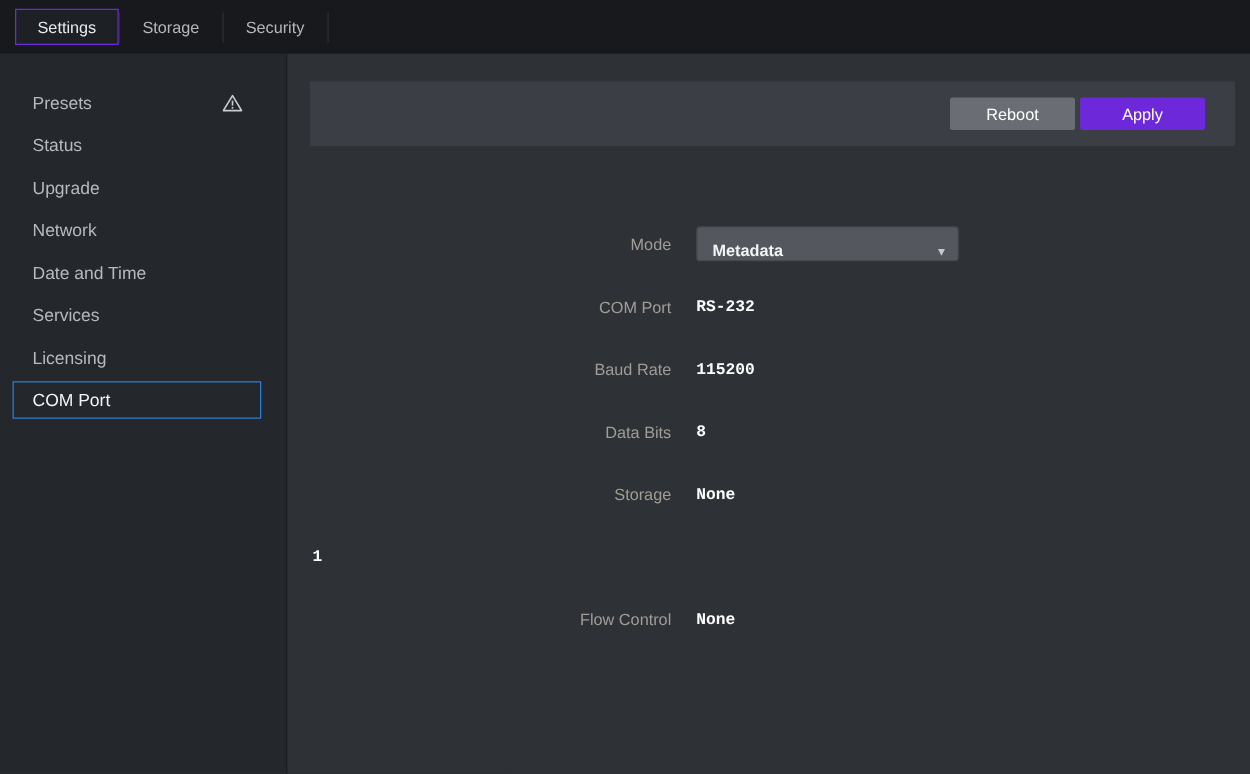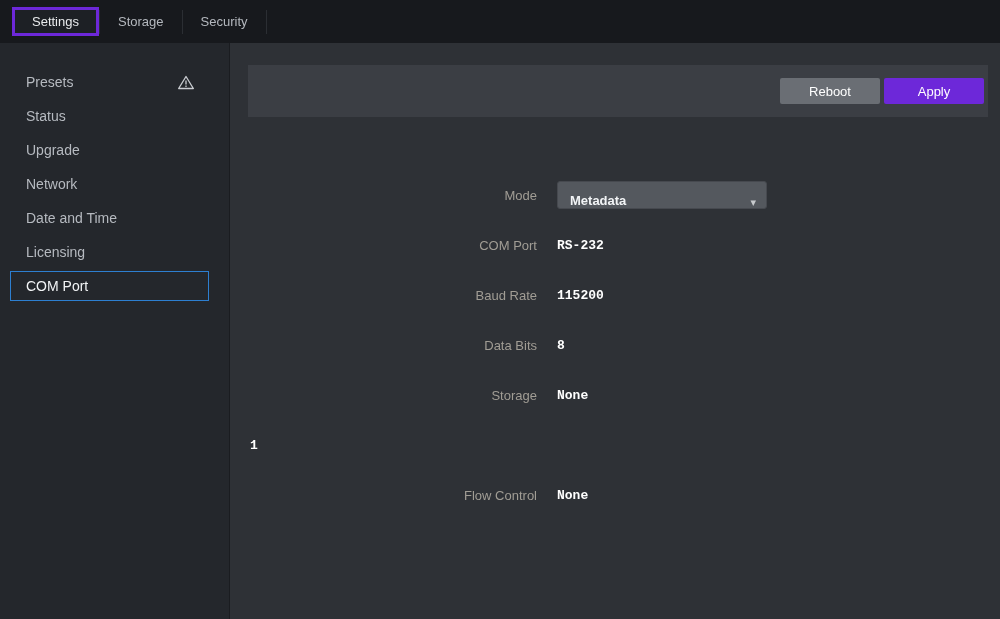--- a/index.html
+++ b/index.html
@@ -24,21 +24,21 @@
     display:flex;
     align-items:center;
     padding:0 17px;
     font-size:13px;
     color:#b4b8be;
     border:1px solid transparent;
     cursor:pointer;
     white-space:nowrap;
   }
   .tab.active {
-    border:3px solid #6d28d9;
+    border:1px solid #6d28d9;
     background:#1d2025;
     color:#e8eaec;
   }
   .tab-sep {
     width:1px;
     height:24px;
     background:#2b2e33;
   }
 
   
@@ -78,21 +78,21 @@
 
   
   .main { flex:1; background:#2e3136; }
   .toolbar {
     margin:22px 12px 0 18px;
     height:52px;
     background:#3b3e44;
     display:flex;
     align-items:center;
     justify-content:flex-end;
-    padding-right:4px;
+    padding-right:24px;
     gap:4px;
   }
   .btn {
     width:100px;
     height:26px;
     border:none;
     border-radius:2px;
     font-family:"Liberation Sans", sans-serif;
     font-size:13px;
     color:#ffffff;
@@ -176,20 +176,23 @@
     <div class="side-item">
       <span>Upgrade</span>
     </div>
     <div class="side-item">
       <span>Network</span>
     </div>
     <div class="side-item">
       <span>Date and Time</span>
     </div>
     <div class="side-item">
+      <span>Services</span>
+    </div>
+    <div class="side-item">
       <span>Licensing</span>
     </div>
     <div class="side-item selected">
       <span>COM Port</span>
     </div>
   </aside>
 
   <main class="main">
 
     <div class="toolbar">

